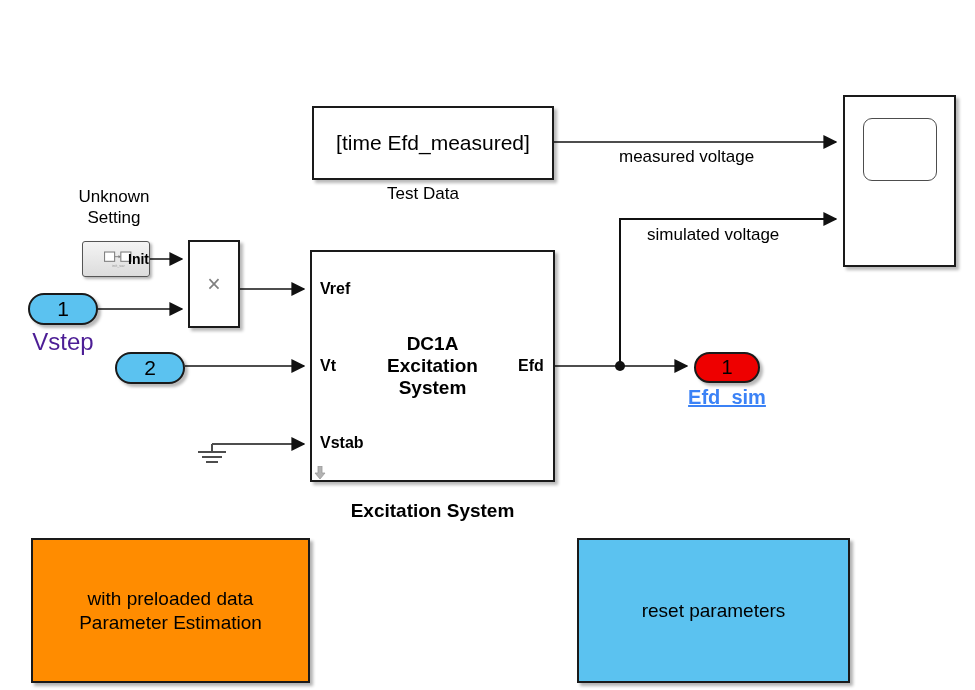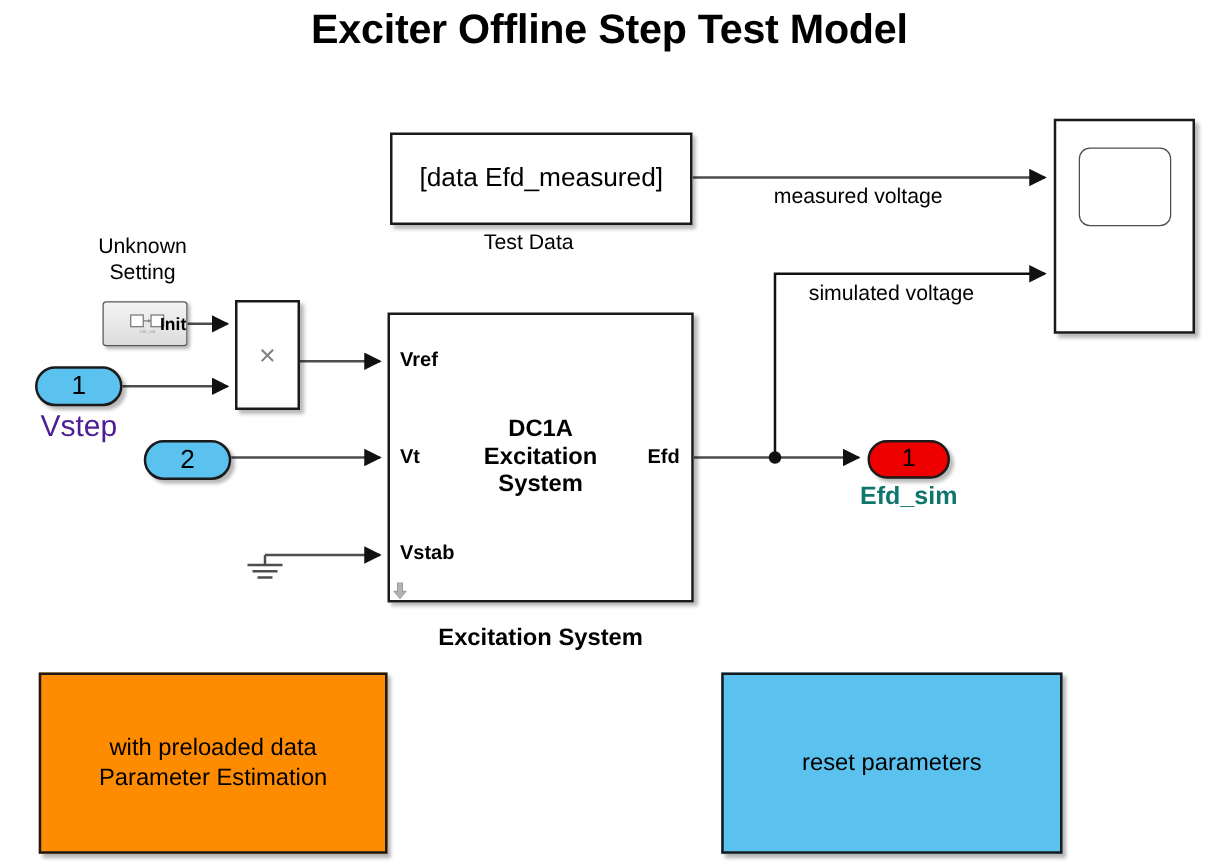--- a/index.html
+++ b/index.html
@@ -141,21 +141,22 @@
     align-items: center;
     justify-content: center;
     font-size: 20px;
     color: #000;
   }
   #caption-efdsim {
     left: 657px; top: 386px; width: 140px;
     text-align: center;
     font-size: 20px;
     font-weight: bold;
-    color: #0f766e;
+    color: #3b82f6;
+    text-decoration: underline;
   }
 
   
   #excitation-block {
     left: 310px; top: 250px; width: 245px; height: 232px;
     align-items: center;
     justify-content: center;
     position: absolute;
   }
   #excitation-title {
@@ -222,21 +223,20 @@
   #wires {
     left: 0; top: 0; width: 975px; height: 690px;
     pointer-events: none;
   }
 </style>
 </head>
 <body>
 
 <div id="canvas">
 
-  <div class="abs" id="title">Exciter Offline Step Test Model</div>
 
   <svg id="wires" class="abs">
     <defs>
       <marker id="arrow" viewBox="0 0 10 10" refX="9" refY="5" markerWidth="7" markerHeight="7" orient="auto-start-reverse">
         <path d="M 0 0 L 10 5 L 0 10 z" fill="#111111"></path>
       </marker>
     </defs>
 
     <path d="M 554 142 L 836 142" stroke="#4d4d4d" stroke-width="2" fill="none" marker-end="url(#arrow)"></path>
 
@@ -258,21 +258,21 @@
 
     <g>
       <path d="M 212 444 L 212 452" stroke="#4d4d4d" stroke-width="2" fill="none"></path>
       <path d="M 198 452 L 226 452" stroke="#4d4d4d" stroke-width="2" fill="none"></path>
       <path d="M 202 457 L 222 457" stroke="#4d4d4d" stroke-width="2" fill="none"></path>
       <path d="M 206 462 L 218 462" stroke="#4d4d4d" stroke-width="2" fill="none"></path>
     </g>
   </svg>
 
   <div class="abs blk" id="testdata-block">
-    <span id="testdata-text">[data Efd_measured]</span>
+    <span id="testdata-text">[time Efd_measured]</span>
   </div>
   <div class="abs" id="testdata-caption">Test Data</div>
 
   <div class="abs blk" id="scope-block">
     <div id="scope-screen"></div>
   </div>
 
   <div class="abs" id="unknown-caption">
     <div>Unknown</div>
     <div>Setting</div>

